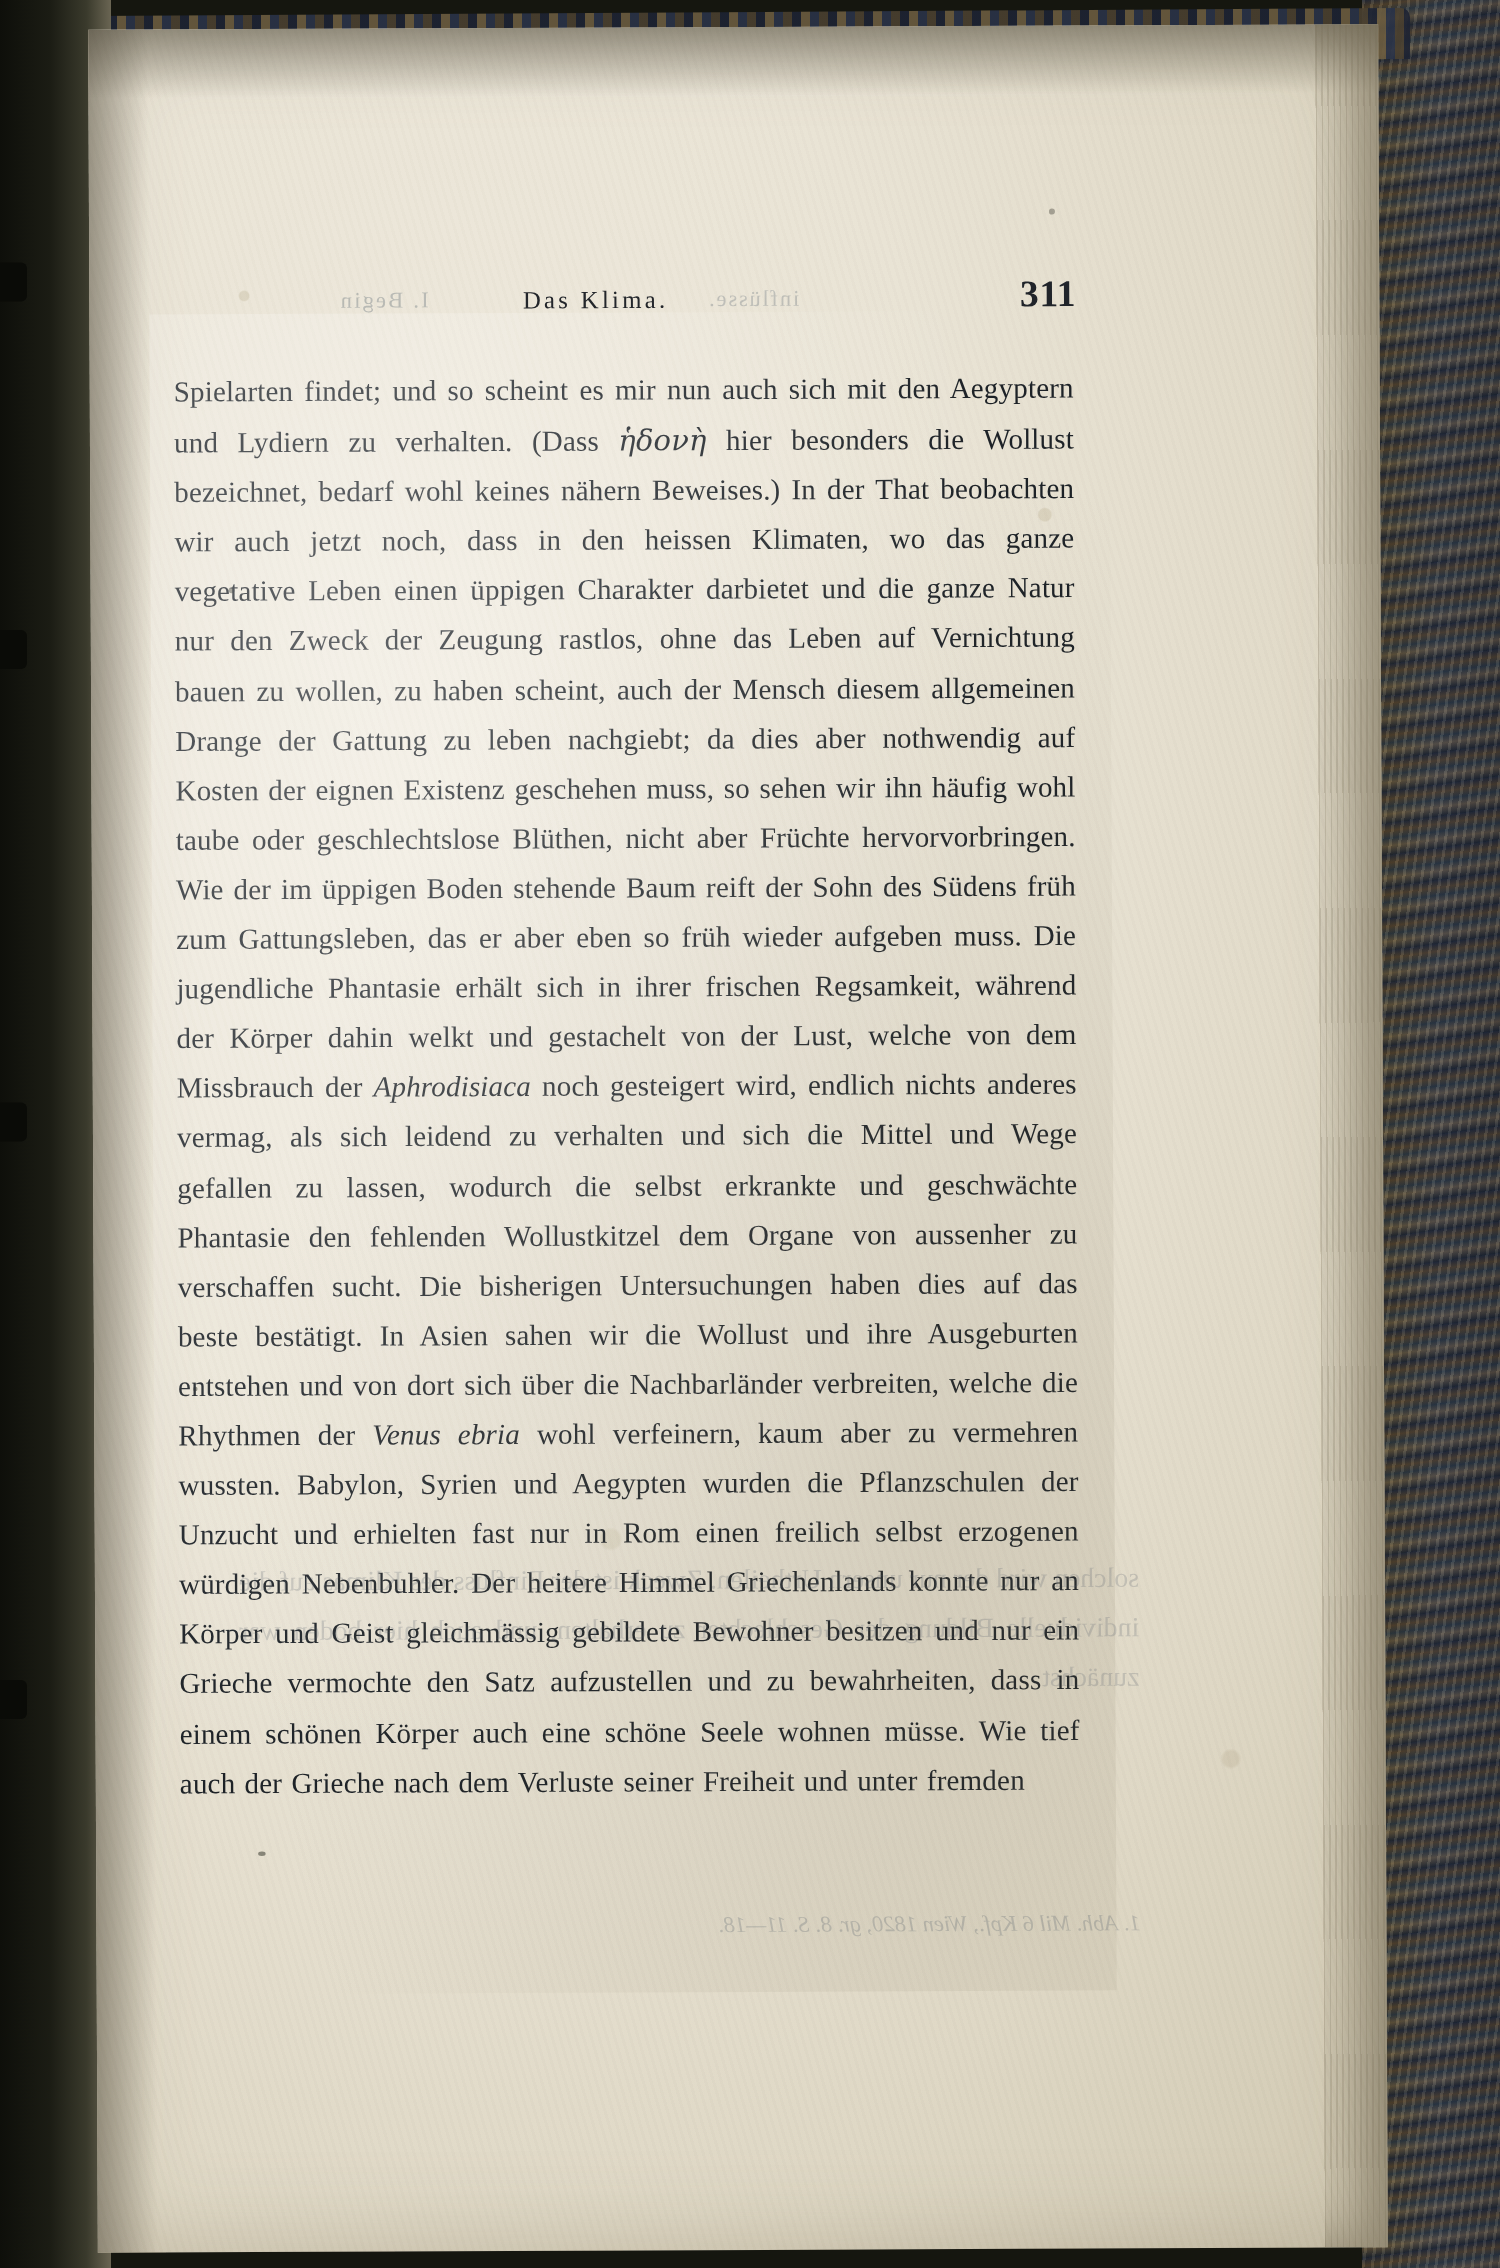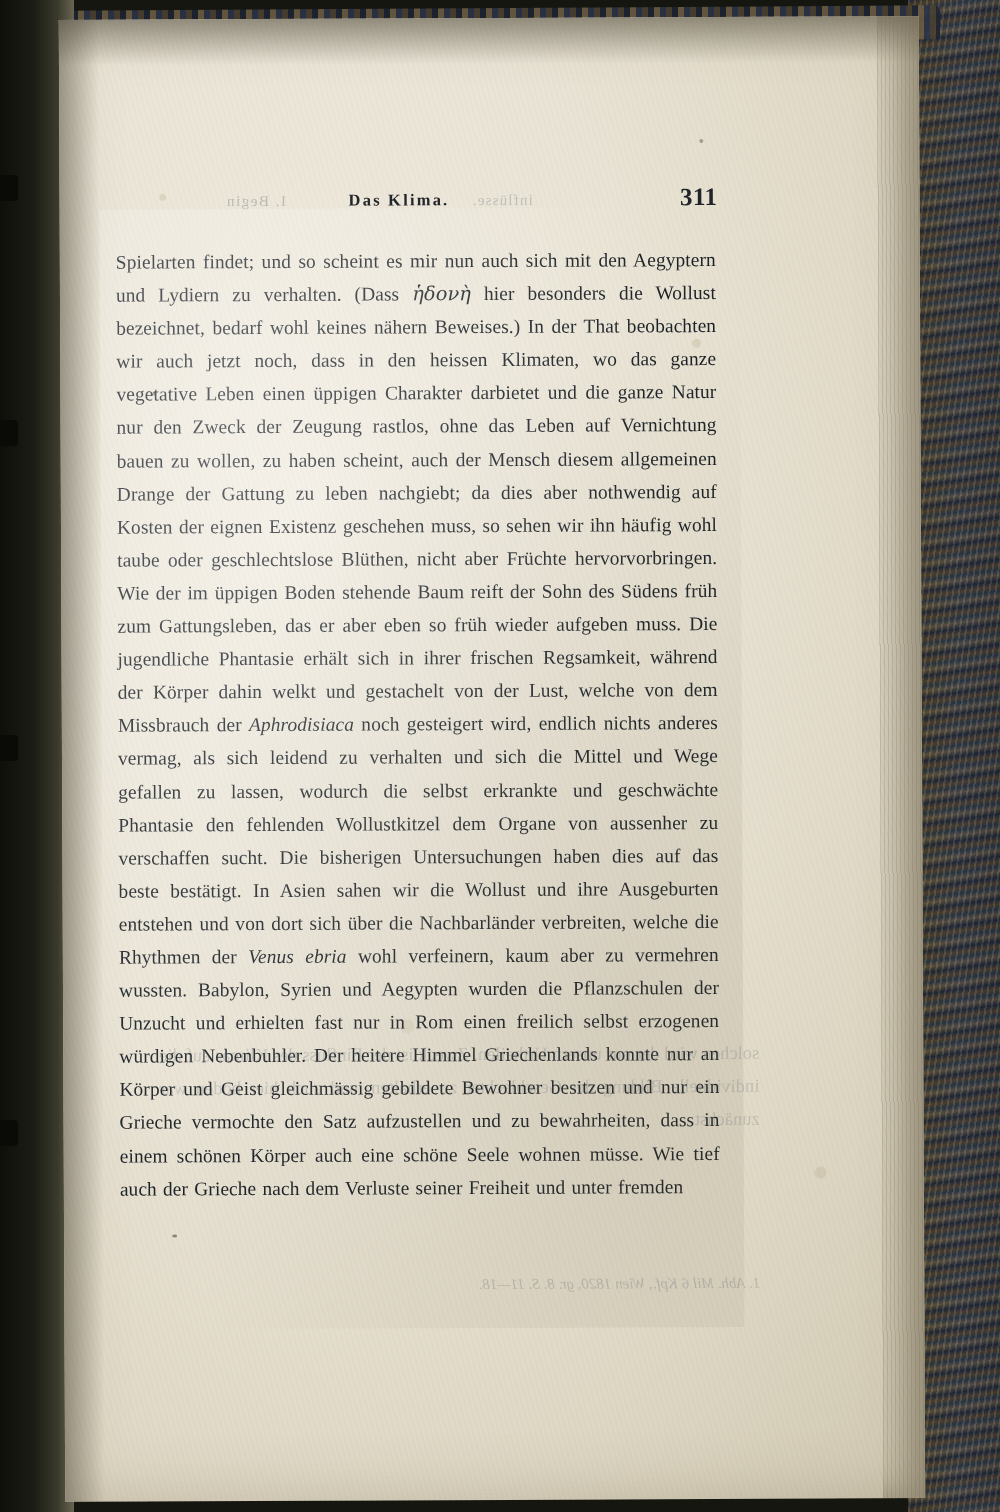--- a/index.html
+++ b/index.html
@@ -153,21 +153,21 @@
     width: 600px;
   }
   .running-head {
     position: absolute;
     left: 233px;
     top: 0;
     font-family: "Liberation Serif", serif;
     font-size: 16.5px;
     letter-spacing: 2.2px;
     color: #23262b;
-    font-weight: 700;
+    font-weight: 400;
   }
   .folio {
     position: absolute;
     right: -2px;
     top: -6px;
     font-family: "Liberation Serif", serif;
     font-size: 25px;
     font-weight: 700;
     color: #20242a;
     letter-spacing: .5px;

